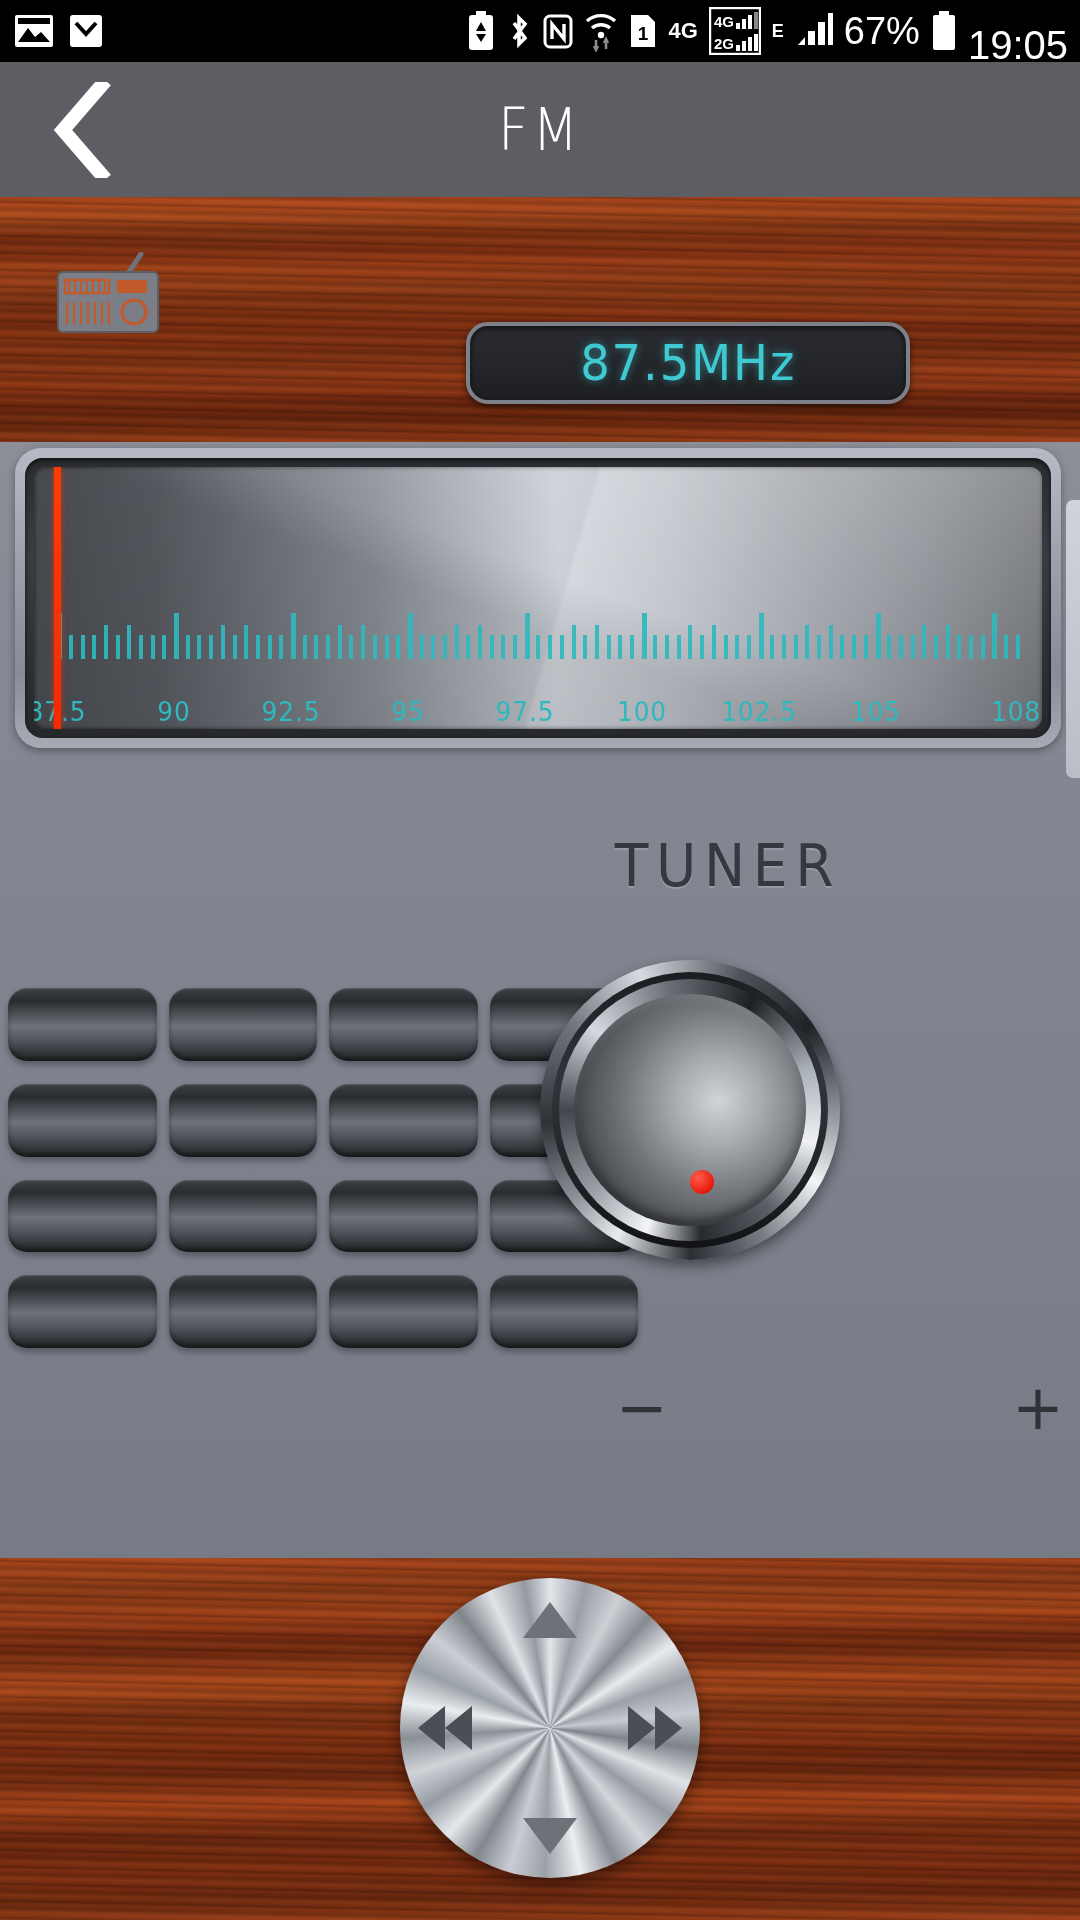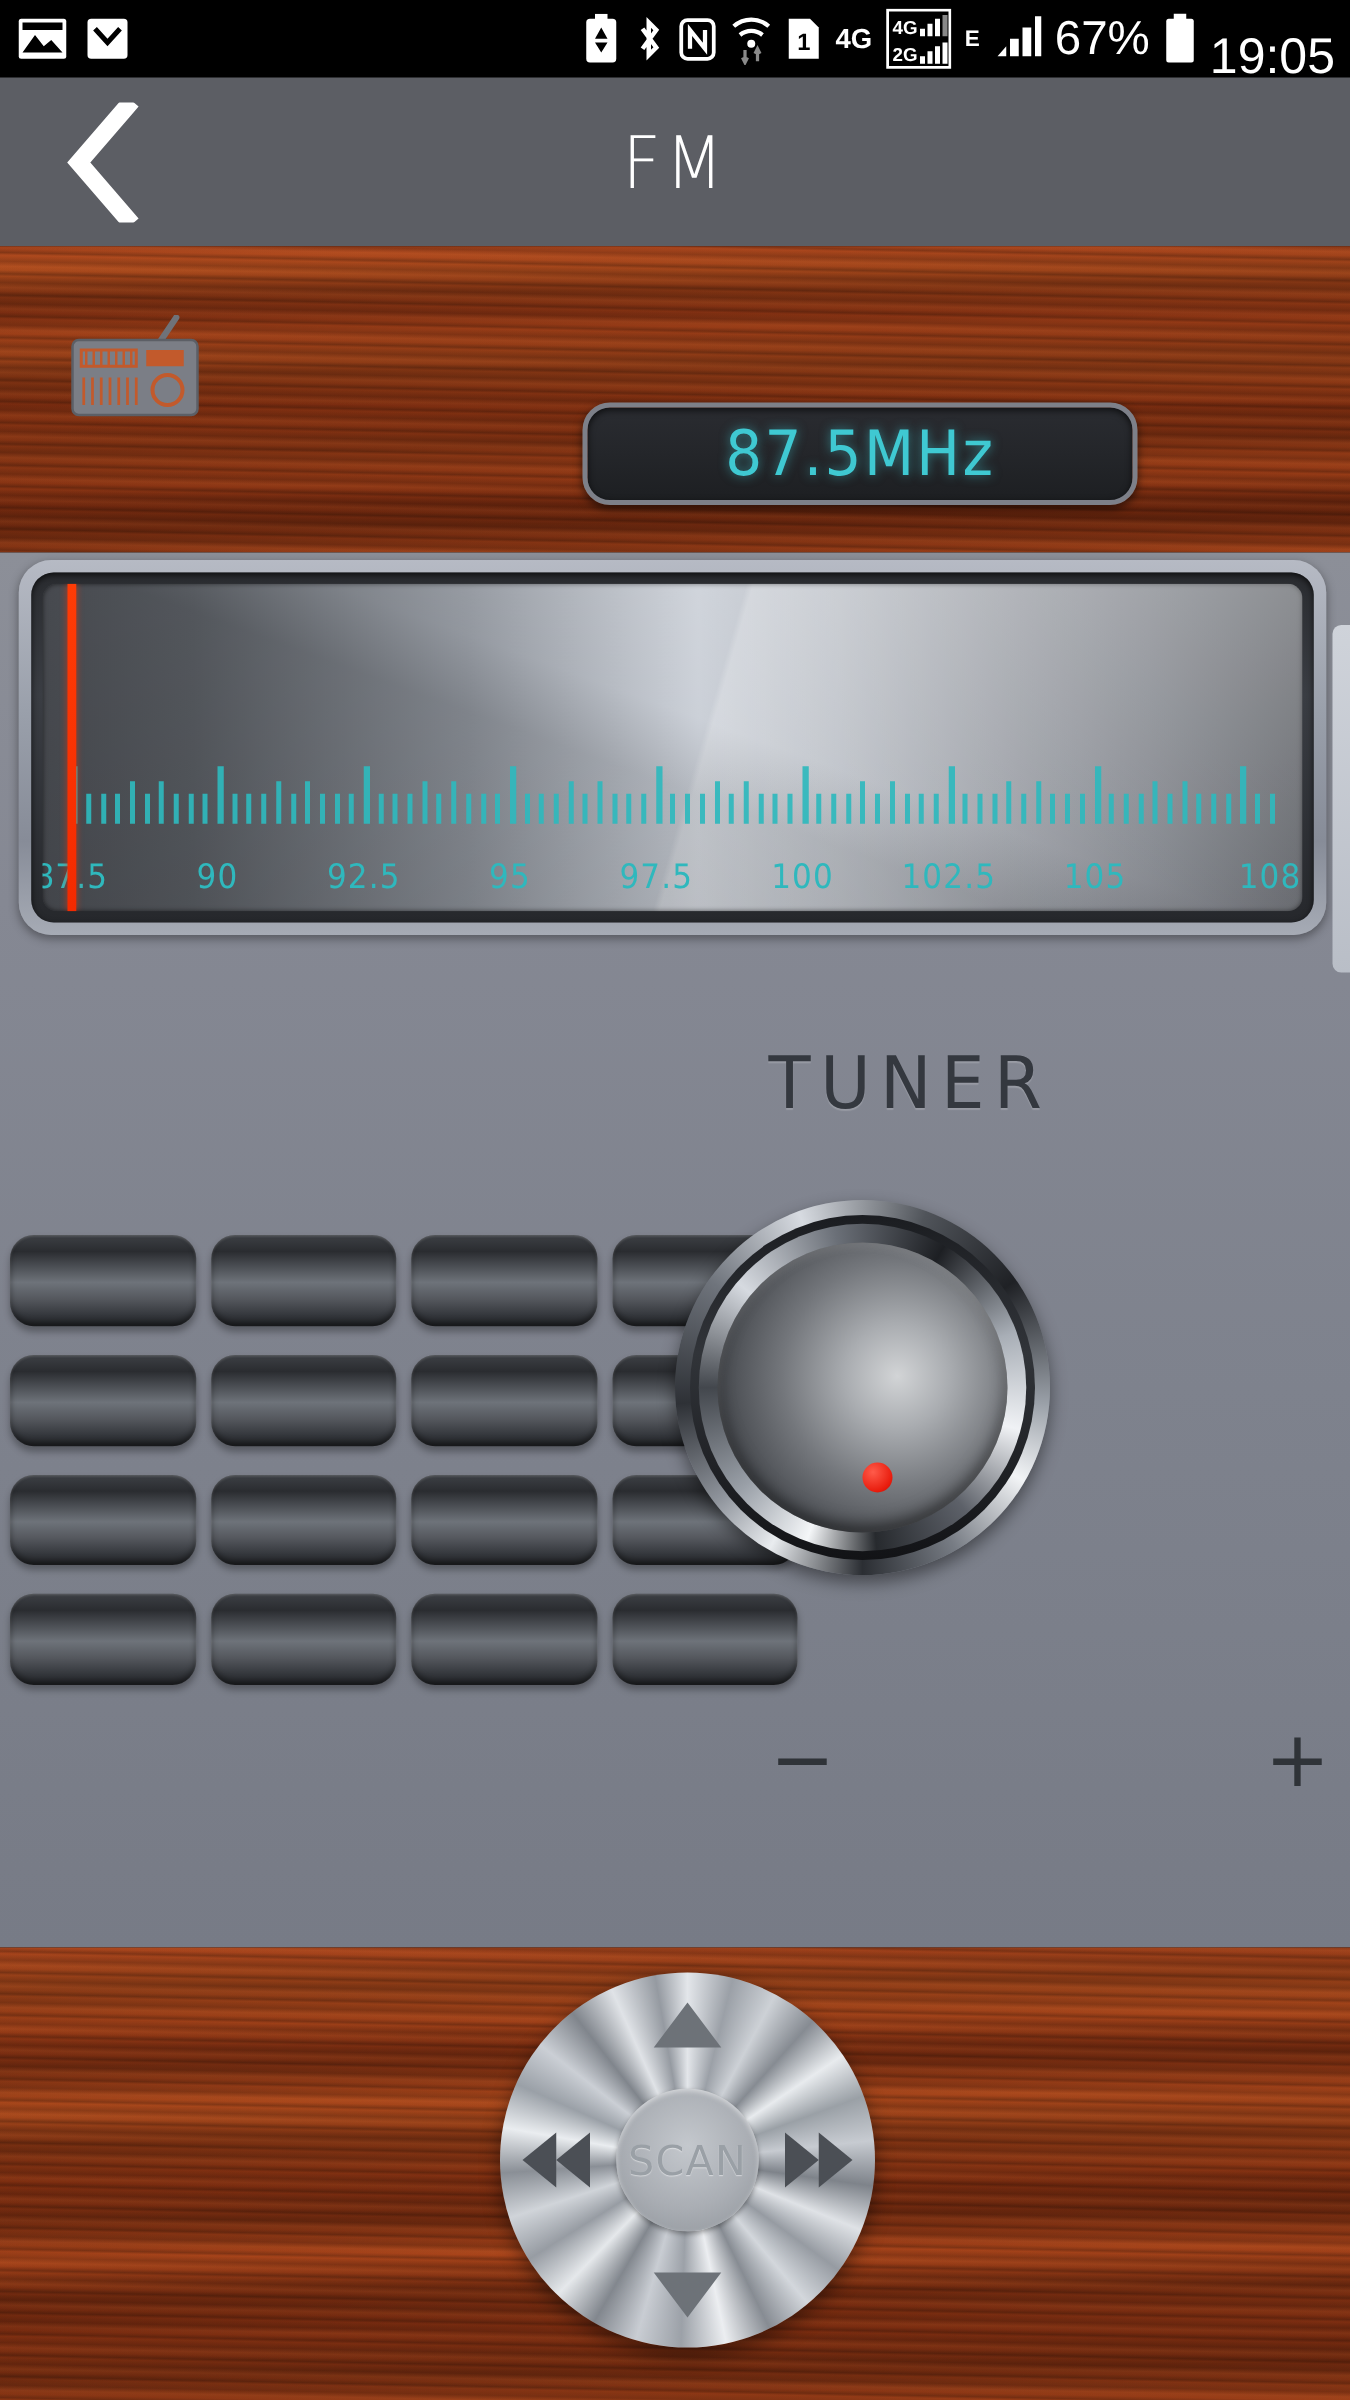--- a/index.html
+++ b/index.html
@@ -106,21 +106,21 @@
     background:linear-gradient(200deg, rgba(255,255,255,0.28) 0%,
                 rgba(255,255,255,0.05) 45%, rgba(0,0,0,0.10) 55%,
                 rgba(0,0,0,0.16) 100%);
     pointer-events:none;
   }
   .ticks{ position:absolute; left:0; bottom:70px; width:100%; height:48px; }
   .tick{ position:absolute; bottom:0; width:4px; background:#2fb8bd; opacity:.92; }
   .tick.major{ height:46px; width:5px; }
   .tick.mid{ height:34px; }
   .tick.minor{ height:24px; }
-  .labels{ position:absolute; left:0; bottom:12px; width:100%; height:42px; }
+  .labels{ position:absolute; left:0; bottom:2px; width:100%; height:42px; }
   .label{
     position:absolute; bottom:0; color:#2fb8bd; font-size:27px;
     font-family:"DejaVu Sans", sans-serif; letter-spacing:1px;
     transform:translateX(-50%) scaleX(0.92); white-space:nowrap; font-weight:400;
   }
   .needle{
     position:absolute; top:0; width:7px; height:100%;
     background:linear-gradient(180deg,#ff3c06,#f42a00);
     box-shadow:0 0 6px rgba(255,50,0,.6);
   }
@@ -507,14 +507,13 @@
   <div class="dp-arrow dp-up"></div>
   <div class="dp-arrow dp-down"></div>
   <div class="dp-arrow dp-prev">
     <div class="tri-l"></div>
       <div class="tri-l"></div>
   </div>
   <div class="dp-arrow dp-next">
     <div class="tri-r"></div>
       <div class="tri-r"></div>
   </div>
-  <div class="dpad-center">SCAN</div>
 </div>
 
 </body></html>

